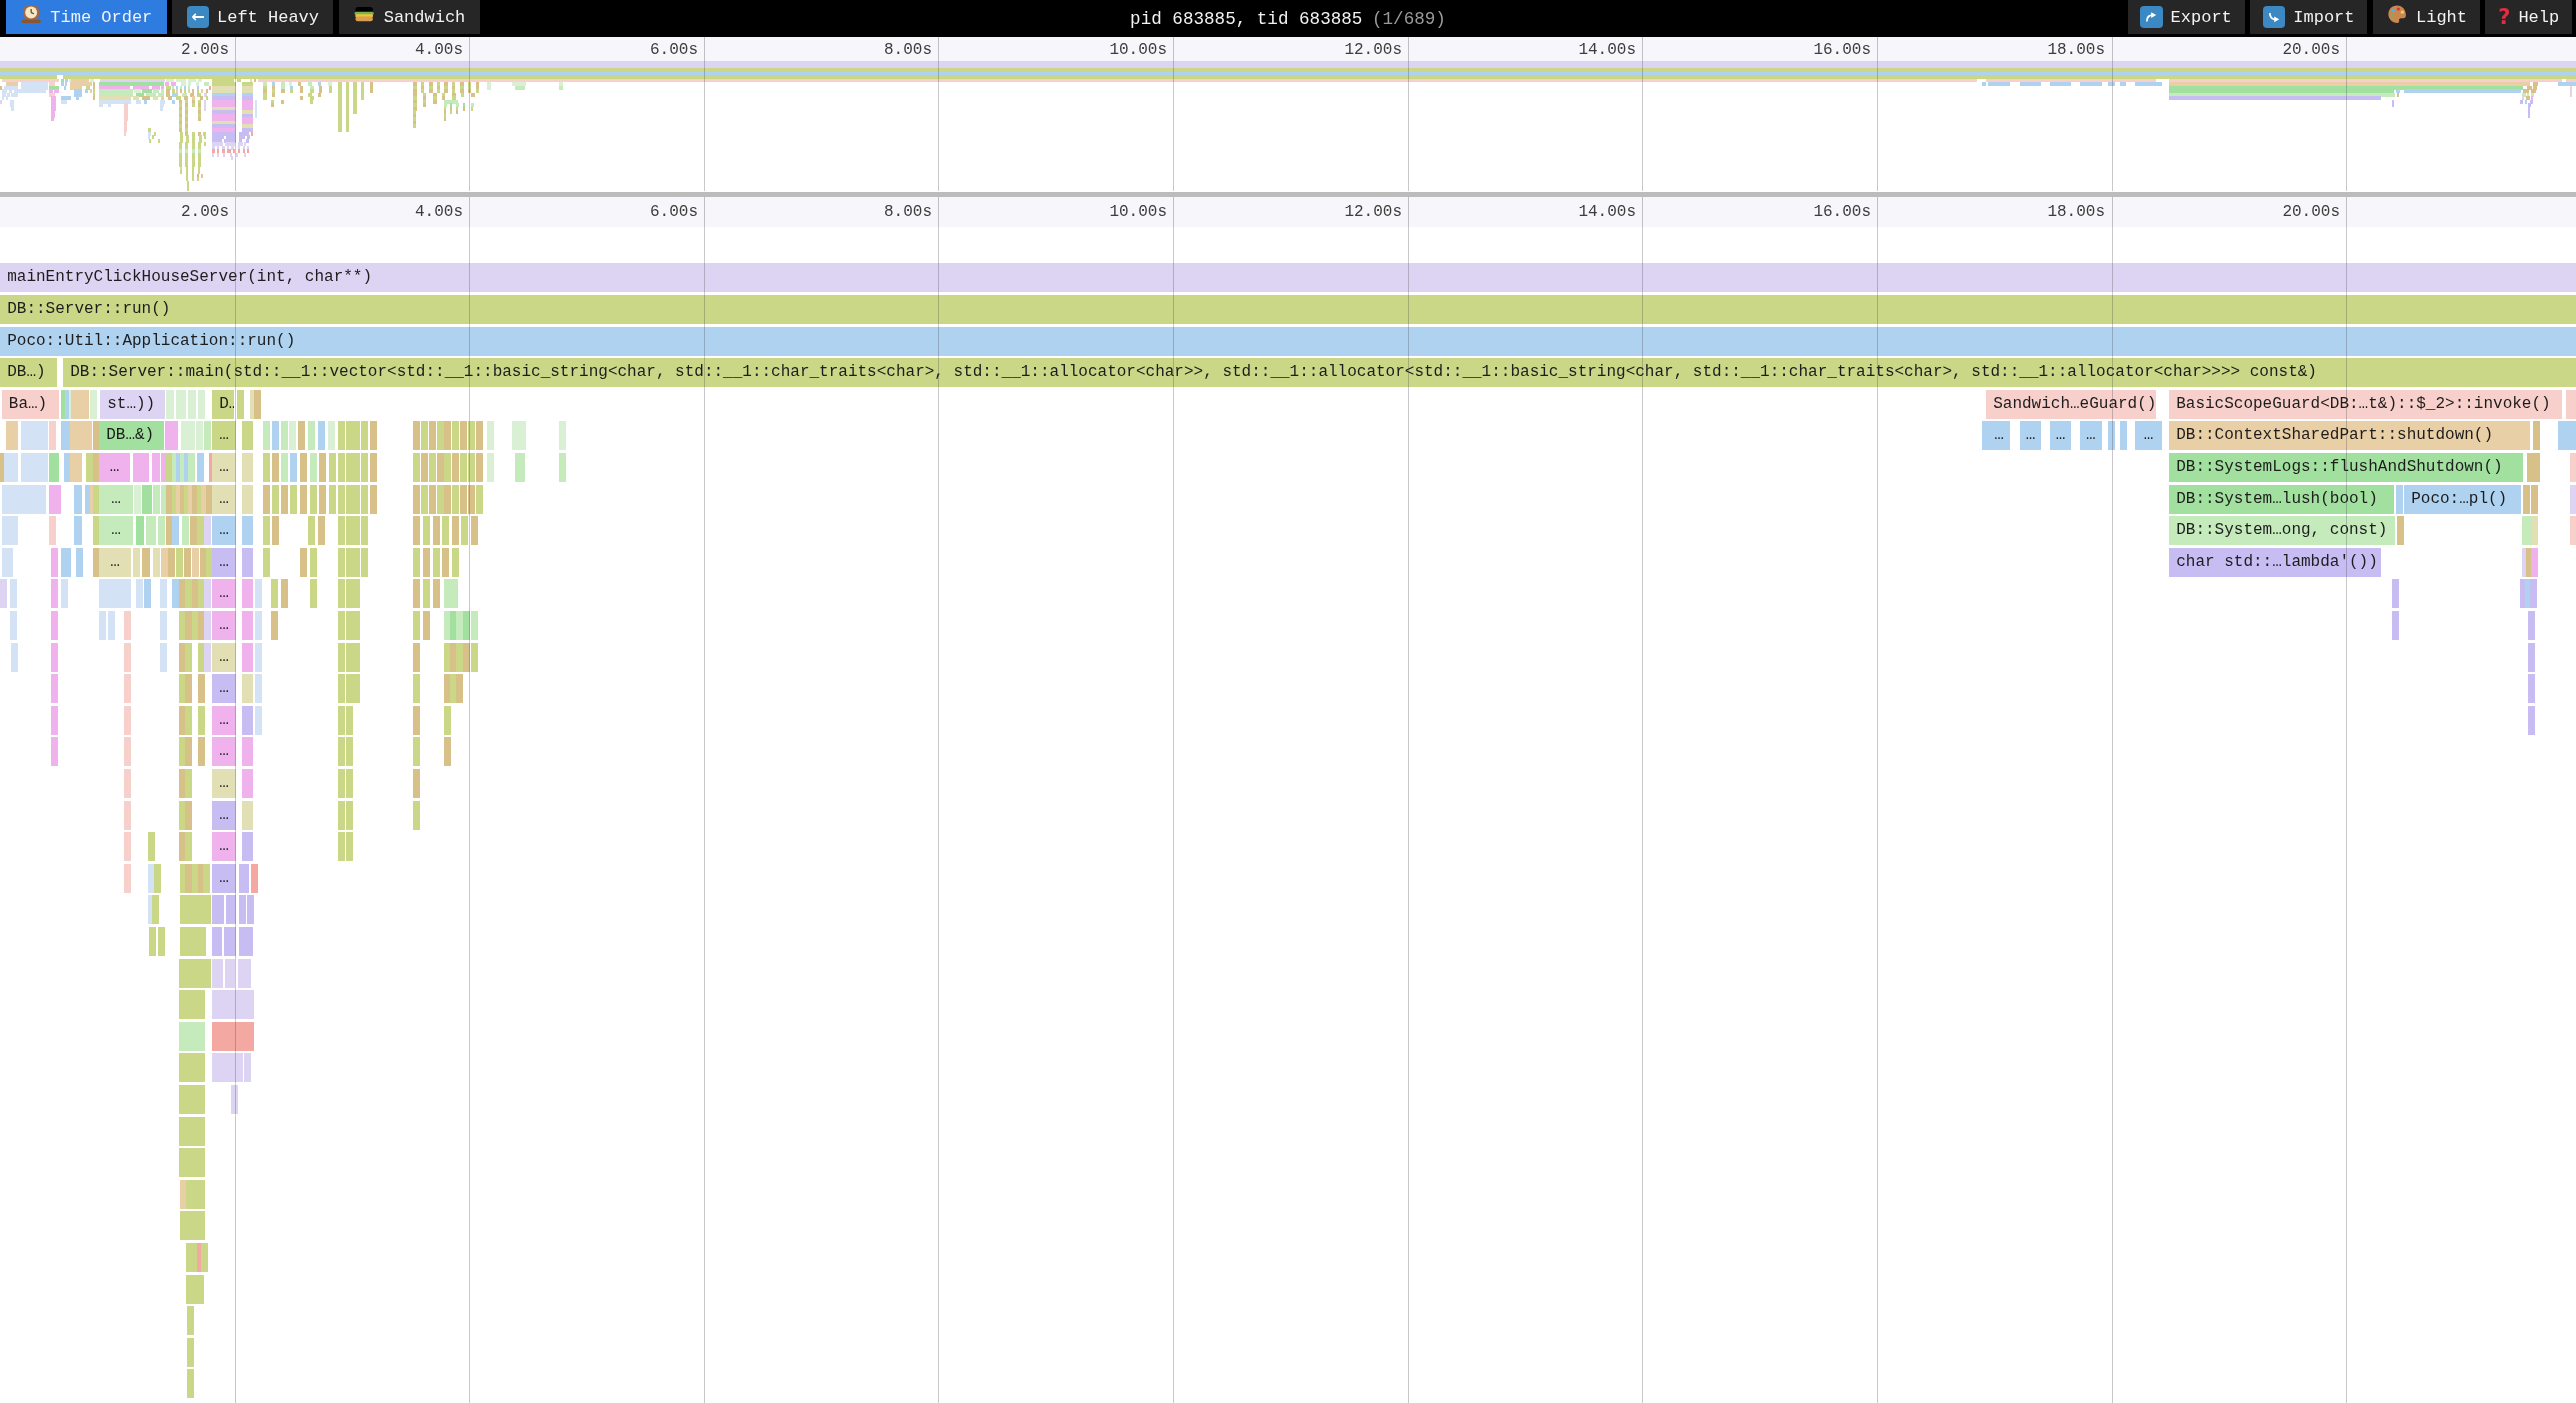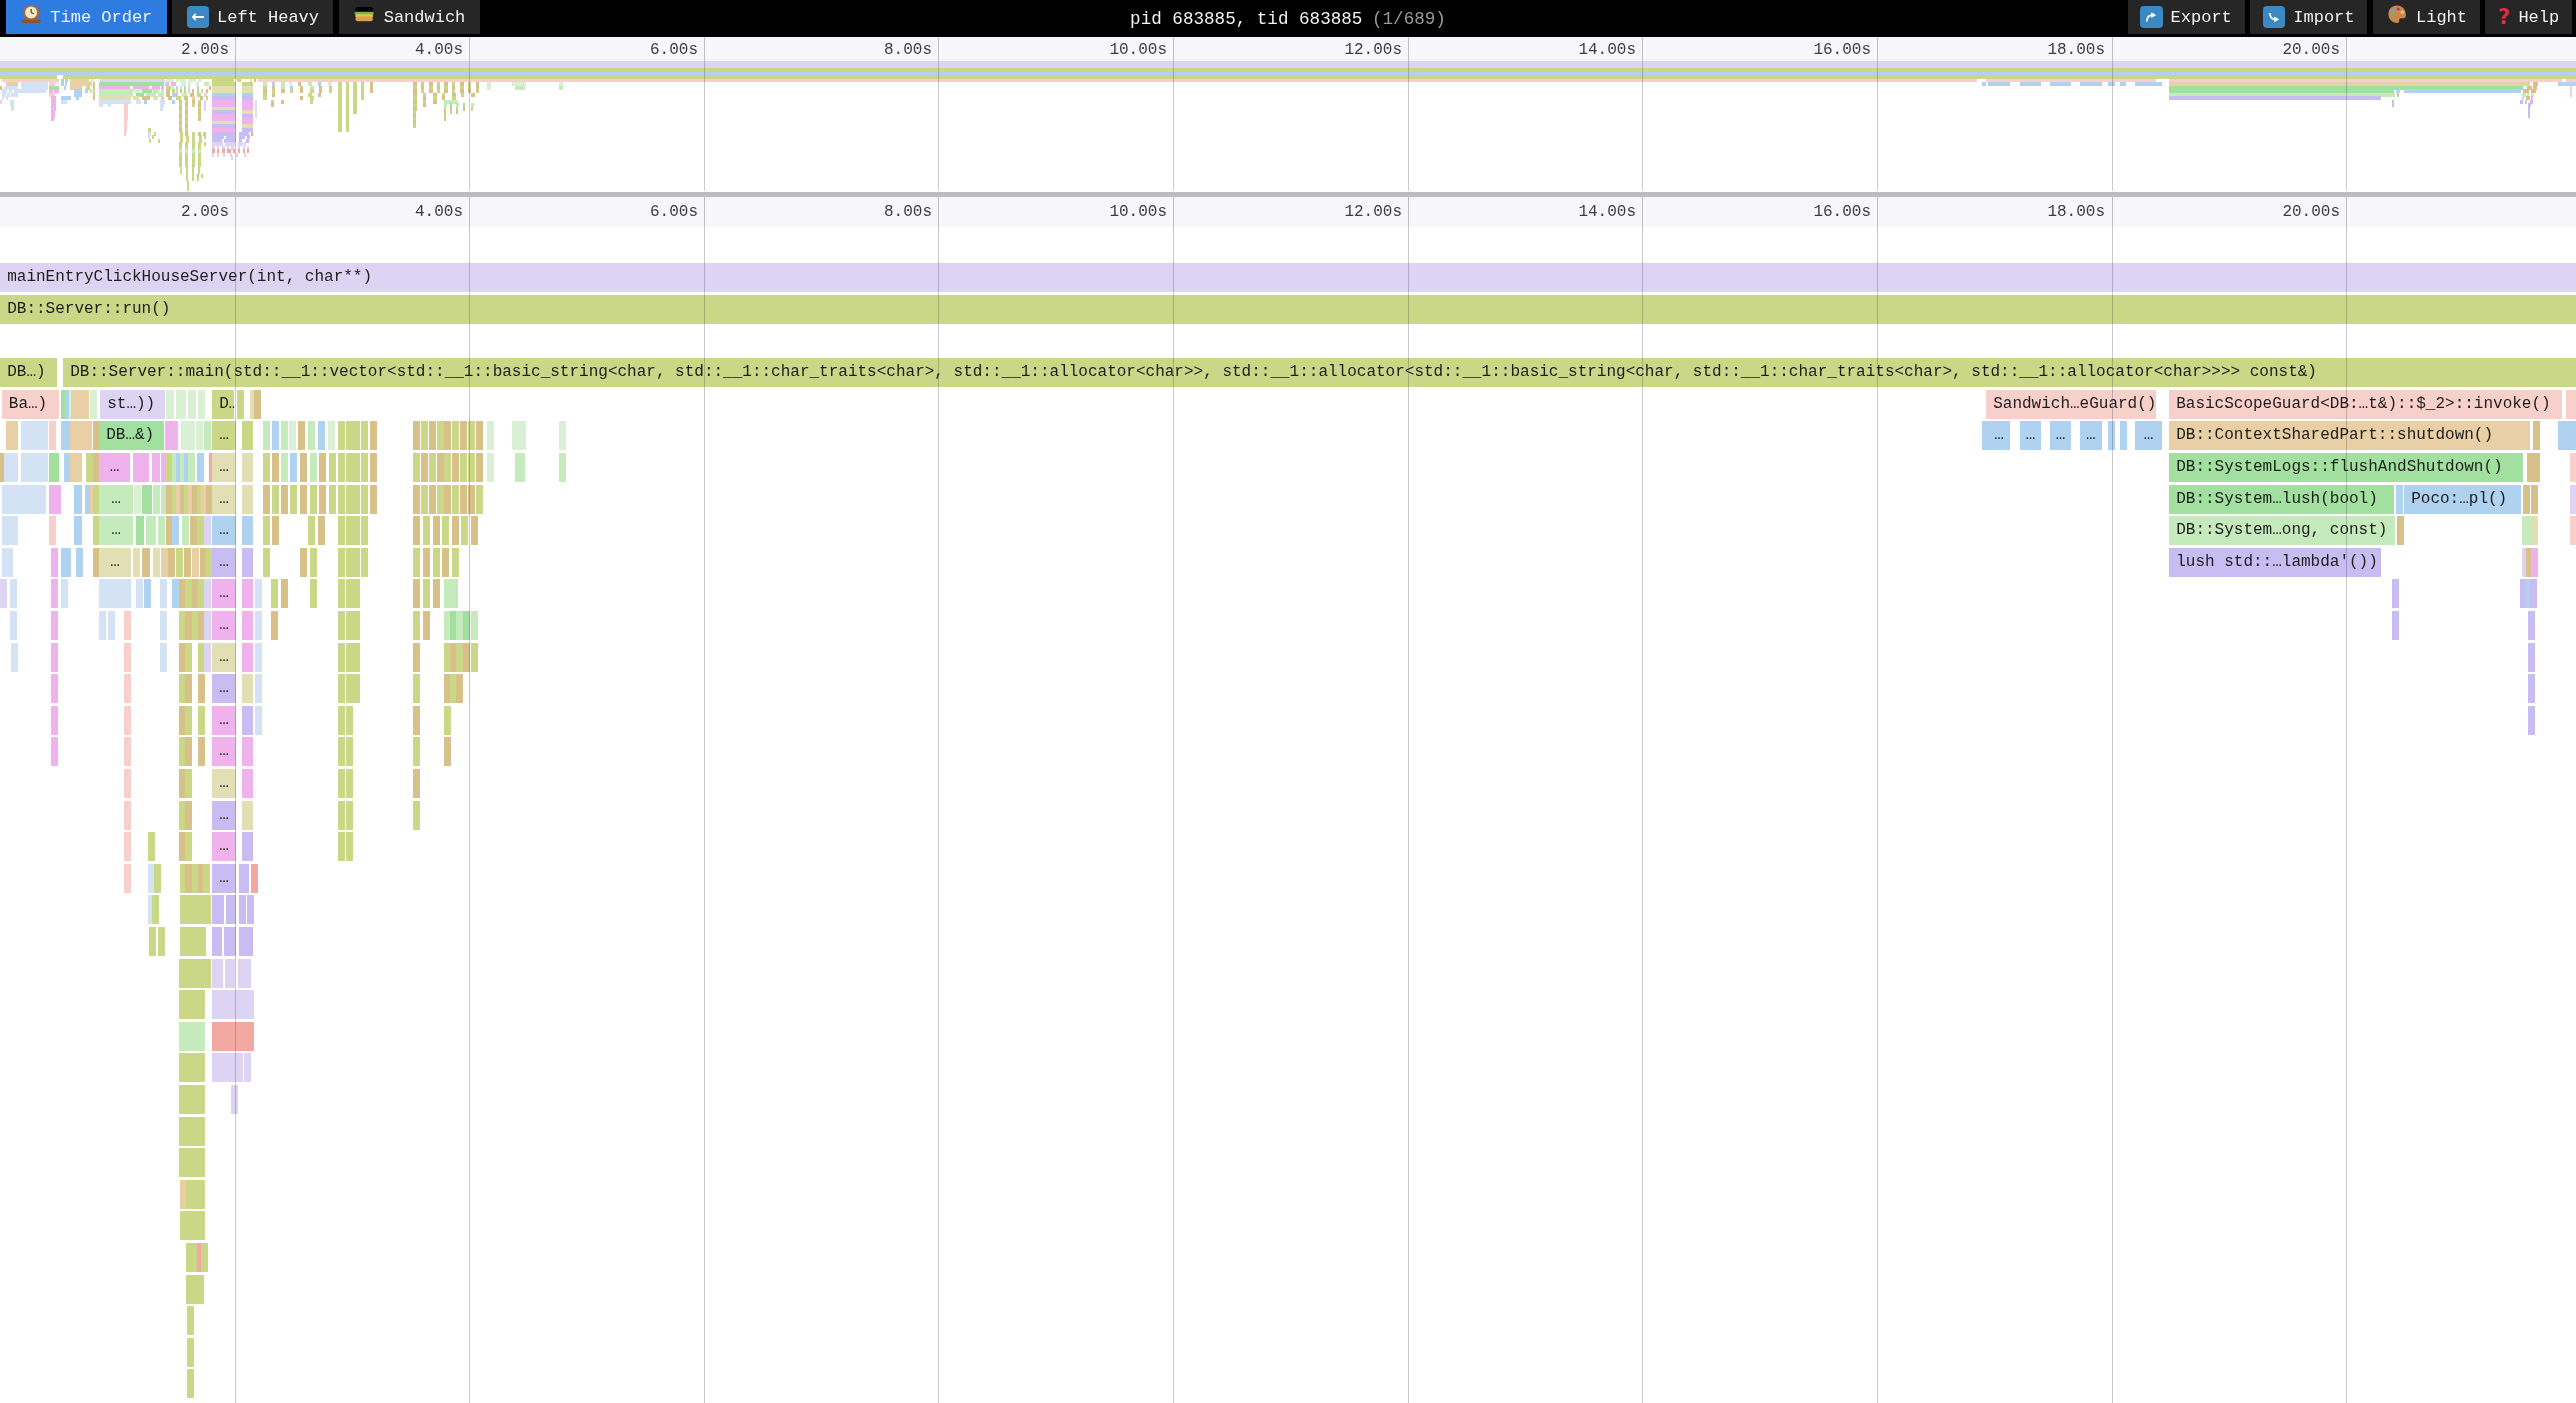--- a/index.html
+++ b/index.html
@@ -678,20 +678,21 @@
       <div class="tick-label" style="left: 1743px;">16.00s</div>
       <div class="tick-line" style="left: 2112px;"></div>
       <div class="tick-label" style="left: 1977px;">18.00s</div>
       <div class="tick-line" style="left: 2346px;"></div>
       <div class="tick-label" style="left: 2212px;">20.00s</div>
     </div>
 
   <div id="flame">
       <div class="frame" style="left: 0px; top: 36px; width: 2576px; background: rgb(221, 212, 243);">mainEntryClickHouseServer(int, char**)</div>
       <div class="frame" style="left: 0px; top: 68px; width: 2576px; background: rgb(202, 215, 134);">DB::Server::run()</div>
+      <div class="frame" style="left: 0px; top: 100px; width: 2576px; background: rgb(175, 210, 240);">Poco::Util::Application::run()</div>
       <div class="frame" style="left: 0px; top: 131px; width: 57px; background: rgb(202, 215, 134);">DB…)</div>
       <div class="frame" style="left: 63px; top: 131px; width: 2513px; background: rgb(202, 215, 134);">DB::Server::main(std::__1::vector&lt;std::__1::basic_string&lt;char, std::__1::char_traits&lt;char&gt;, std::__1::allocator&lt;char&gt;&gt;, std::__1::allocator&lt;std::__1::basic_string&lt;char, std::__1::char_traits&lt;char&gt;, std::__1::allocator&lt;char&gt;&gt;&gt;&gt; const&amp;)</div>
       <div class="frame" style="left: 1.6px; top: 163px; width: 57px; background: rgb(248, 208, 203);">Ba…)</div>
       <div class="frame" style="left: 61px; top: 163px; width: 3.2px; background: rgb(162, 224, 159);"></div>
       <div class="frame" style="left: 65px; top: 163px; width: 3.2px; background: rgb(175, 210, 240);"></div>
       <div class="frame" style="left: 69px; top: 163px; width: 1.6px; background: rgb(217, 240, 213);"></div>
       <div class="frame" style="left: 71px; top: 163px; width: 18.4px; background: rgb(233, 207, 165);"></div>
       <div class="frame" style="left: 90px; top: 163px; width: 4px; background: rgb(217, 240, 213);"></div>
       <div class="frame" style="left: 100px; top: 163px; width: 65px; background: rgb(221, 212, 243);">st…))</div>
       <div class="frame" style="left: 166px; top: 163px; width: 8px; background: rgb(217, 240, 213);"></div>
@@ -926,21 +927,21 @@
       <div class="frame" style="left: 310px; top: 321px; width: 4px; background: rgb(202, 215, 134);"></div>
       <div class="frame" style="left: 338px; top: 321px; width: 4px; background: rgb(202, 215, 134);"></div>
       <div class="frame" style="left: 346px; top: 321px; width: 3.2px; background: rgb(202, 215, 134);"></div>
       <div class="frame" style="left: 353px; top: 321px; width: 4px; background: rgb(202, 215, 134);"></div>
       <div class="frame" style="left: 361px; top: 321px; width: 3.2px; background: rgb(202, 215, 134);"></div>
       <div class="frame" style="left: 413px; top: 321px; width: 4px; background: rgb(202, 215, 134);"></div>
       <div class="frame" style="left: 423px; top: 321px; width: 3.2px; background: rgb(215, 193, 137);"></div>
       <div class="frame" style="left: 433px; top: 321px; width: 4px; background: rgb(202, 215, 134);"></div>
       <div class="frame" style="left: 442px; top: 321px; width: 3.2px; background: rgb(215, 193, 137);"></div>
       <div class="frame" style="left: 452px; top: 321px; width: 4px; background: rgb(202, 215, 134);"></div>
-      <div class="frame" style="left: 2169px; top: 321px; width: 212px; background: rgb(200, 189, 243);">lush std::…lambda'())</div>
+      <div class="frame" style="left: 2169px; top: 321px; width: 212px; background: rgb(200, 189, 243);">char std::…lambda'())</div>
       <div class="frame" style="left: 2522px; top: 321px; width: 2.4px; background: rgb(221, 212, 243);"></div>
       <div class="frame" style="left: 2526px; top: 321px; width: 4px; background: rgb(215, 193, 137);"></div>
       <div class="frame" style="left: 2531px; top: 321px; width: 2.4px; background: rgb(239, 178, 237);"></div>
       <div class="frame" style="left: 0px; top: 352px; width: 2.4px; background: rgb(221, 212, 243);"></div>
       <div class="frame" style="left: 9.6px; top: 352px; width: 4.8px; background: rgb(211, 226, 245);"></div>
       <div class="frame" style="left: 51px; top: 352px; width: 4.8px; background: rgb(239, 178, 237);"></div>
       <div class="frame" style="left: 61px; top: 352px; width: 5.6px; background: rgb(211, 226, 245);"></div>
       <div class="frame" style="left: 99px; top: 352px; width: 32px; background: rgb(211, 226, 245);"></div>
       <div class="frame" style="left: 136px; top: 352px; width: 4.8px; background: rgb(211, 226, 245);"></div>
       <div class="frame" style="left: 144px; top: 352px; width: 3.2px; background: rgb(175, 210, 240);"></div>

